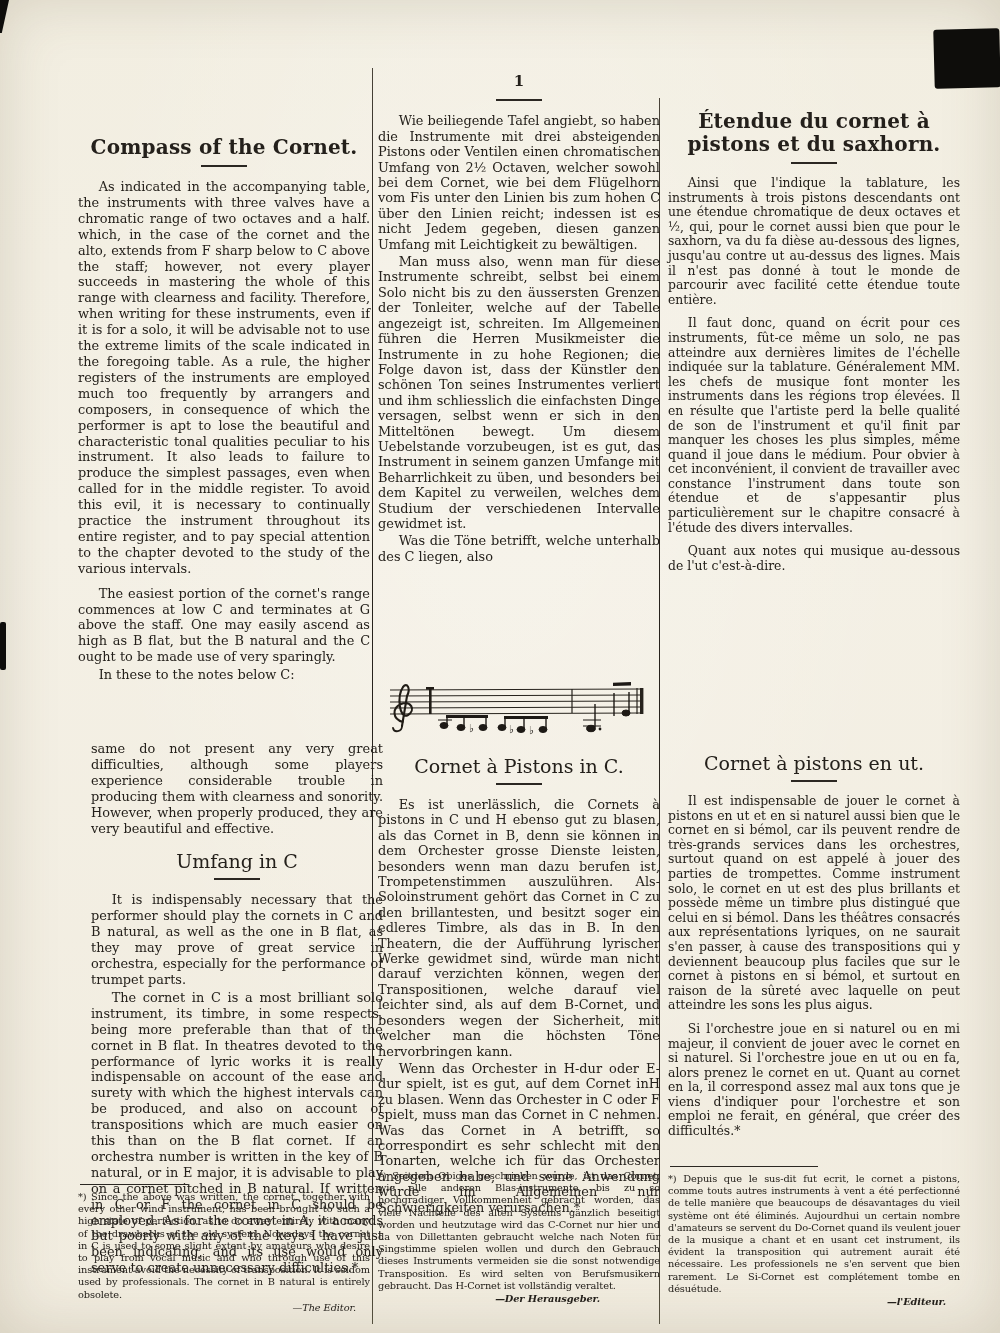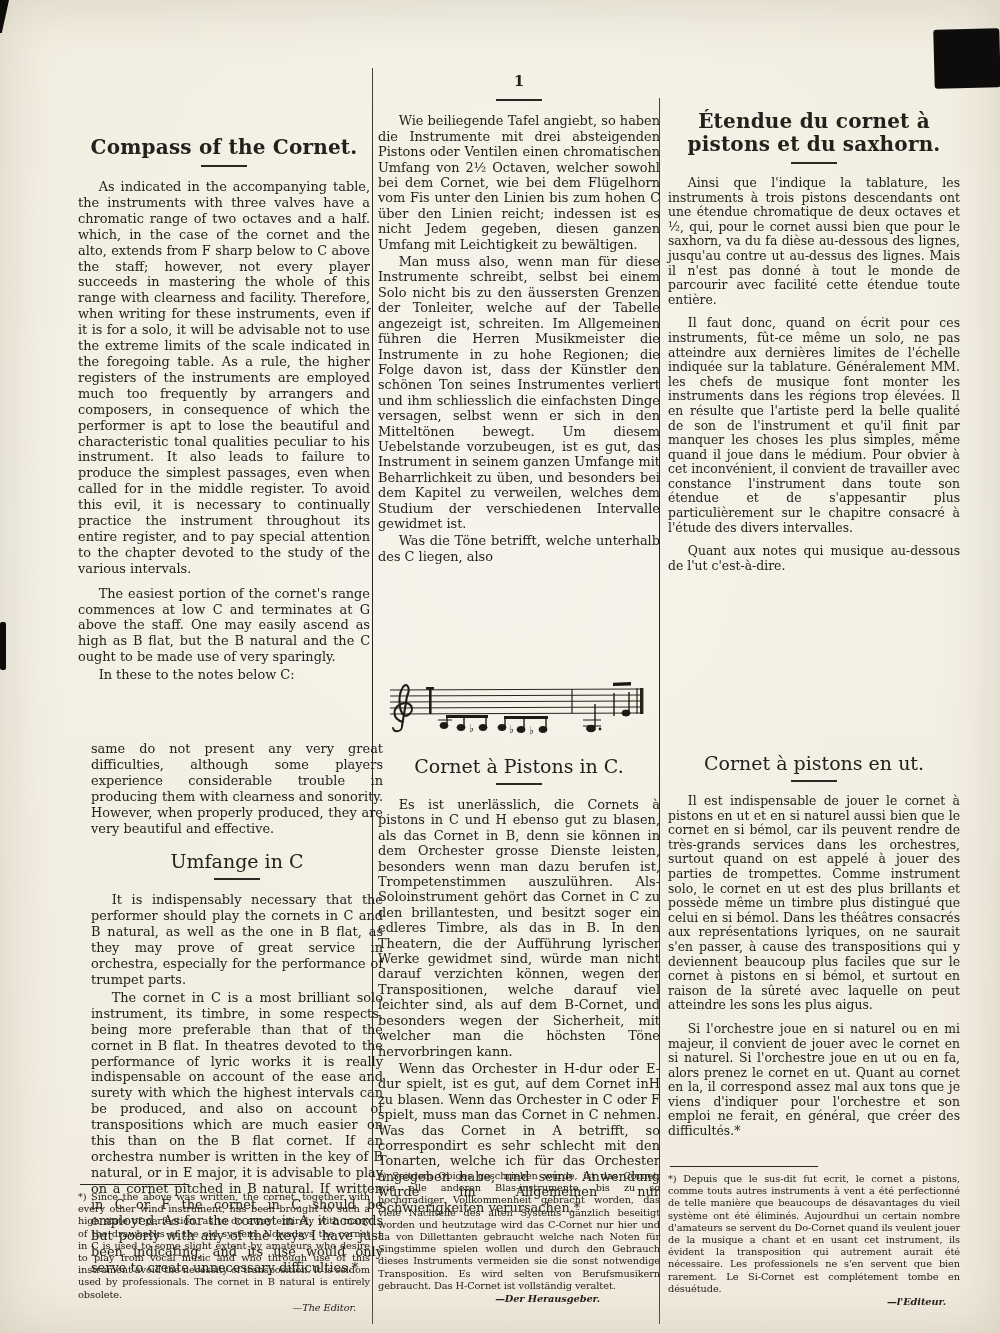--- a/index.html
+++ b/index.html
@@ -146,21 +146,21 @@
         <line x1="253" y1="10" x2="253" y2="30" stroke-width="1.4"></line>
         <ellipse cx="250" cy="31" rx="4" ry="3"></ellipse>
       </g>
       <line x1="261" y1="6" x2="261" y2="32" stroke="#26221c" stroke-width="1.2"></line>
       <rect x="264" y="6" width="3.4" height="26" fill="#26221c"></rect>
     </svg>
   </div>
 
   <div class="abs colblock en" style="left:91px;top:741px;">
     <p>same do not present any very great difficulties, although some players experience considerable trouble in producing them with clearness and sonority. However, when properly produced, they are very beautiful and effective.</p>
-    <div class="h2">Umfange in C</div>
+    <div class="h2">Umfang in C</div>
     <div class="hrule"></div>
     <p class="ind">It is indispensably necessary that the performer should play the cornets in C and B natural, as well as the one in B flat, as they may prove of great service in orchestra, especially for the performance of trumpet parts.</p>
     <p class="ind">The cornet in C is a most brilliant solo instrument, its timbre, in some respects, being more preferable than that of the cornet in B flat. In theatres devoted to the performance of lyric works it is really indispensable on account of the ease and surety with which the highest intervals can be produced, and also on account of transpositions which are much easier on this than on the B flat cornet. If an orchestra number is written in the key of B natural, or in E major, it is advisable to play on a cornet pitched in B natural. If written in C or F the cornet in C should be employed. As for the cornet in A, it accords but poorly with any of the keys I have just been indicating, and its use would only serve to create unnecessary difficulties.*</p>
   </div>
 
   <div class="abs colblock de" style="left:378px;top:741px;">
     <div class="h2">Cornet à Pistons in C.</div>
     <div class="hrule"></div>
     <p class="ind">Es ist unerlässlich, die Cornets à pistons in C und H ebenso gut zu blasen, als das Cornet in B, denn sie können in dem Orchester grosse Dienste leisten, besonders wenn man dazu berufen ist, Trompetenstimmen auszulühren. Als-Soloinstrument gehört das Cornet in C zu den brillantesten, und besitzt soger ein edleres Timbre, als das in B. In den Theatern, die der Aufführung lyrischer Werke gewidmet sind, würde man nicht darauf verzichten können, wegen der Transpositionen, welche darauf viel leichter sind, als auf dem B-Cornet, und besonders wegen der Sicherheit, mit welcher man die höchsten Töne hervorbringen kann.</p>
     <p class="ind">Wenn das Orchester in H-dur oder E-dur spielt, ist es gut, auf dem Cornet inH zu blasen. Wenn das Orchester in C oder F spielt, muss man das Cornet in C nehmen. Was das Cornet in A betrifft, so correspondirt es sehr schlecht mit den Tonarten, welche ich für das Orchester angegeben habe, und seine Anwendung würde im Allgemeinen nur Schwierigkeiten verursachen.*</p>

